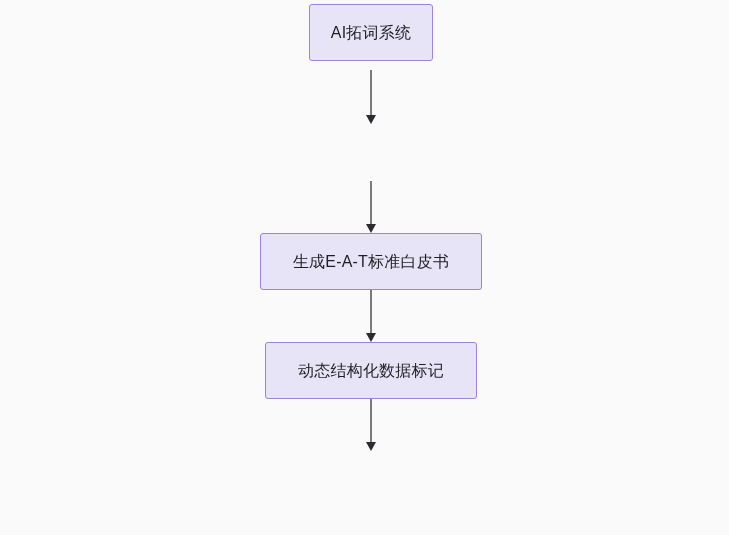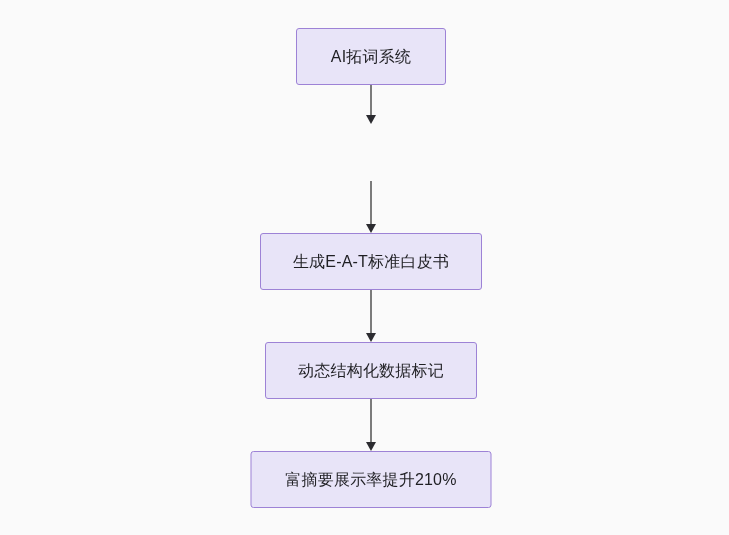--- a/index.html
+++ b/index.html
@@ -70,30 +70,27 @@
 
   <div class="edge" style="left:371px; top:181px; height:43px;"></div>
   <div class="arrowhead" style="left:371px; top:224px;"></div>
 
   <div class="edge" style="left:371px; top:290px; height:43px;"></div>
   <div class="arrowhead" style="left:371px; top:333px;"></div>
 
   <div class="edge" style="left:371px; top:399px; height:43px;"></div>
   <div class="arrowhead" style="left:371px; top:442px;"></div>
 
-  <div class="node" style="left:371px; top:28px; width:150px;">
+  <div class="node" style="left:371px; top:4px; width:124px;">
     <span class="node-label">AI拓词系统</span>
   </div>
 
 
   <div class="node" style="left:371px; top:233px; width:222px;">
     <span class="node-label">生成E-A-T标准白皮书</span>
   </div>
 
   <div class="node" style="left:371px; top:342px; width:212px;">
     <span class="node-label">动态结构化数据标记</span>
   </div>
 
-  <div class="node" style="left:371px; top:451px; width:241px;">
-    <span class="node-label">富摘要展示率提升210%</span>
-  </div>
 
 </div>
 
 </body></html>

